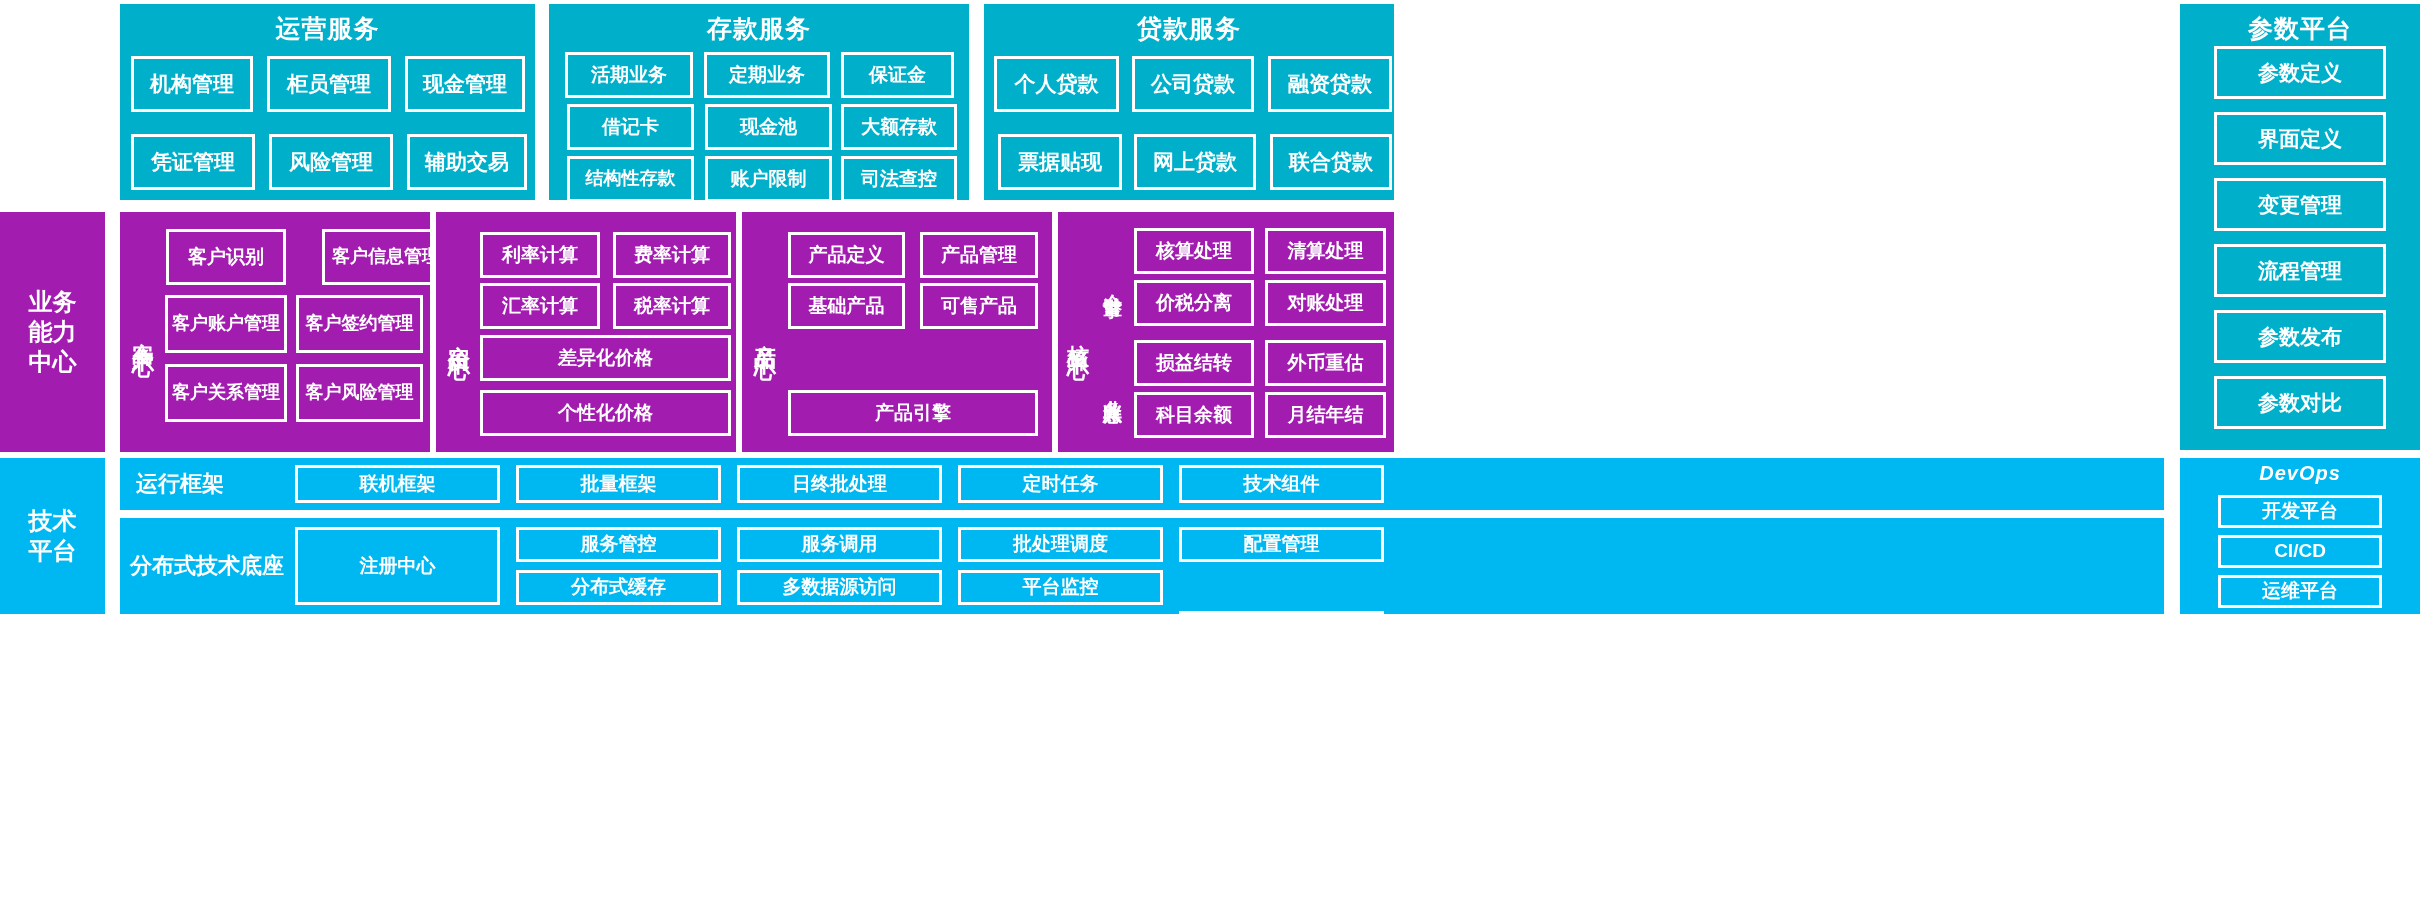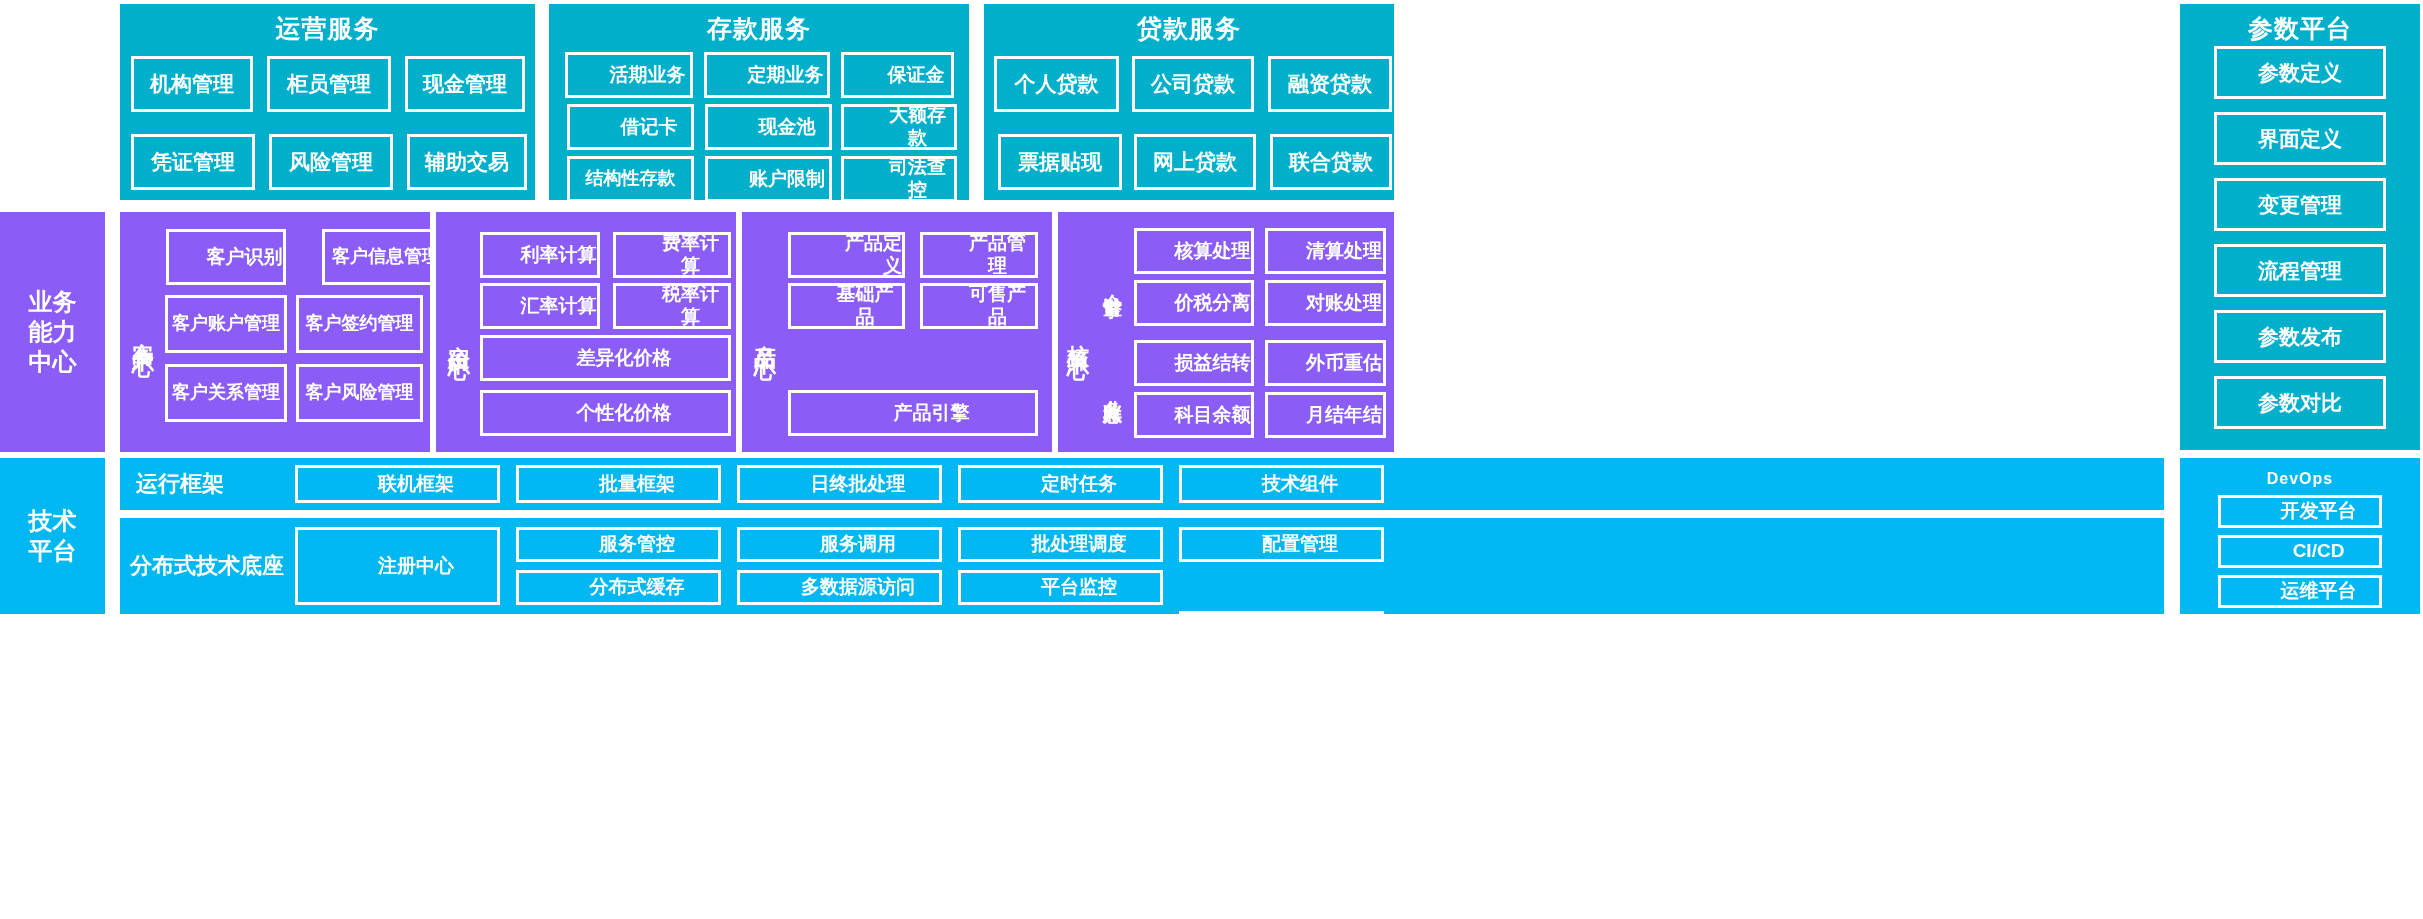--- a/index.html
+++ b/index.html
@@ -8,42 +8,42 @@
     background:#ffffff;
     font-family:"Liberation Sans","DejaVu Sans",sans-serif;
     color:#ffffff;
     overflow:hidden;
   }
   .canvas{position:relative;width:2423px;height:919px;box-sizing:border-box;}
 
   
   .band{position:absolute;box-sizing:border-box;}
   .teal{background:#00B0CA;}
-  .gray{background:#8b5cf6;}
+  .gray{background:#a21caf;}
   .cyan{background:#00B8F1;}
 
   .rowlabel{
     display:flex;align-items:center;justify-content:center;
     text-align:center;font-weight:bold;line-height:1.25;
   }
 
   .panel{position:absolute;box-sizing:border-box;}
   .panel-title{
     position:absolute;top:8px;left:0;right:0;
     text-align:center;font-size:25px;font-weight:bold;letter-spacing:1px;
   }
 
   .tile{
     position:absolute;box-sizing:border-box;
     border:3px solid #ffffff;
     display:flex;align-items:center;justify-content:center;
     text-align:center;font-size:21px;font-weight:bold;
     line-height:1.2;
   }
-  .tile.sm{font-size:19px;padding-left:37px;}
+  .tile.sm{font-size:19px;}
   .tile.xs{font-size:18px;}
 
   
   .vlabel{
     position:absolute;box-sizing:border-box;
     display:flex;align-items:center;justify-content:center;
     writing-mode:vertical-rl;text-orientation:upright;
     font-size:22px;font-weight:bold;letter-spacing:4px;
     line-height:1;
   }
@@ -182,19 +182,19 @@
     <div class="tile sm" style="left:617px;top:52px;width:205px;height:35px;">多数据源访问</div>
 
     <div class="tile sm" style="left:838px;top:9px;width:205px;height:35px;">批处理调度</div>
     <div class="tile sm" style="left:838px;top:52px;width:205px;height:35px;">平台监控</div>
 
     <div class="tile sm" style="left:1059px;top:9px;width:205px;height:35px;">配置管理</div>
     <div class="tile sm" style="left:1059px;top:52px;width:205px;height:35px;margin-top:41px;">平台运维</div>
   </div>
 
   <div class="band cyan panel" style="left:2180px;top:458px;width:240px;height:156px;">
-    <div class="panel-title" style="top:12px;font-size:16px;">DevOps</div>
+    <div class="panel-title" style="top:4px;font-size:20px;font-style:italic;">DevOps</div>
     <div class="tile sm" style="left:38px;top:37px;width:164px;height:33px;">开发平台</div>
     <div class="tile sm" style="left:38px;top:77px;width:164px;height:33px;">CI/CD</div>
     <div class="tile sm" style="left:38px;top:117px;width:164px;height:33px;">运维平台</div>
   </div>
 
 </div>
 
 </body></html>

